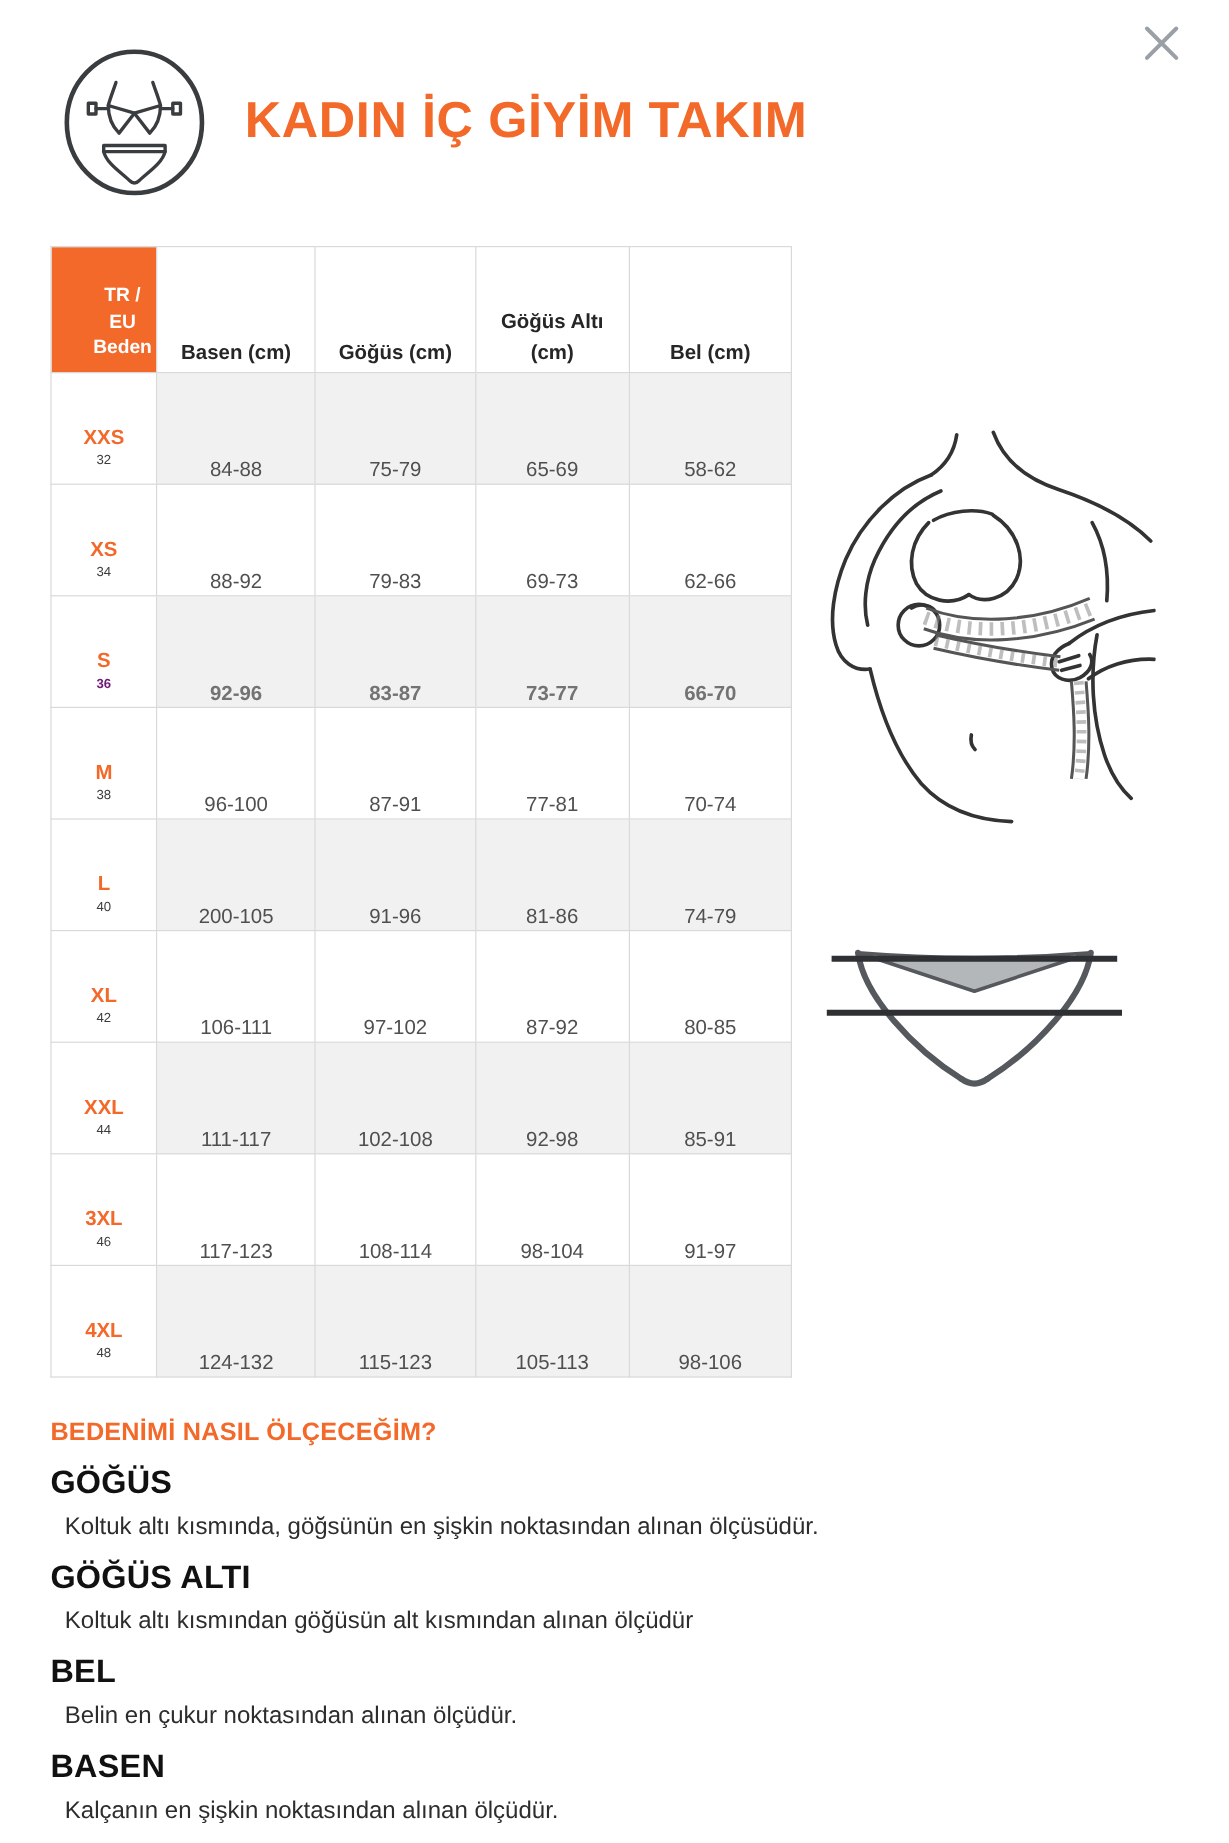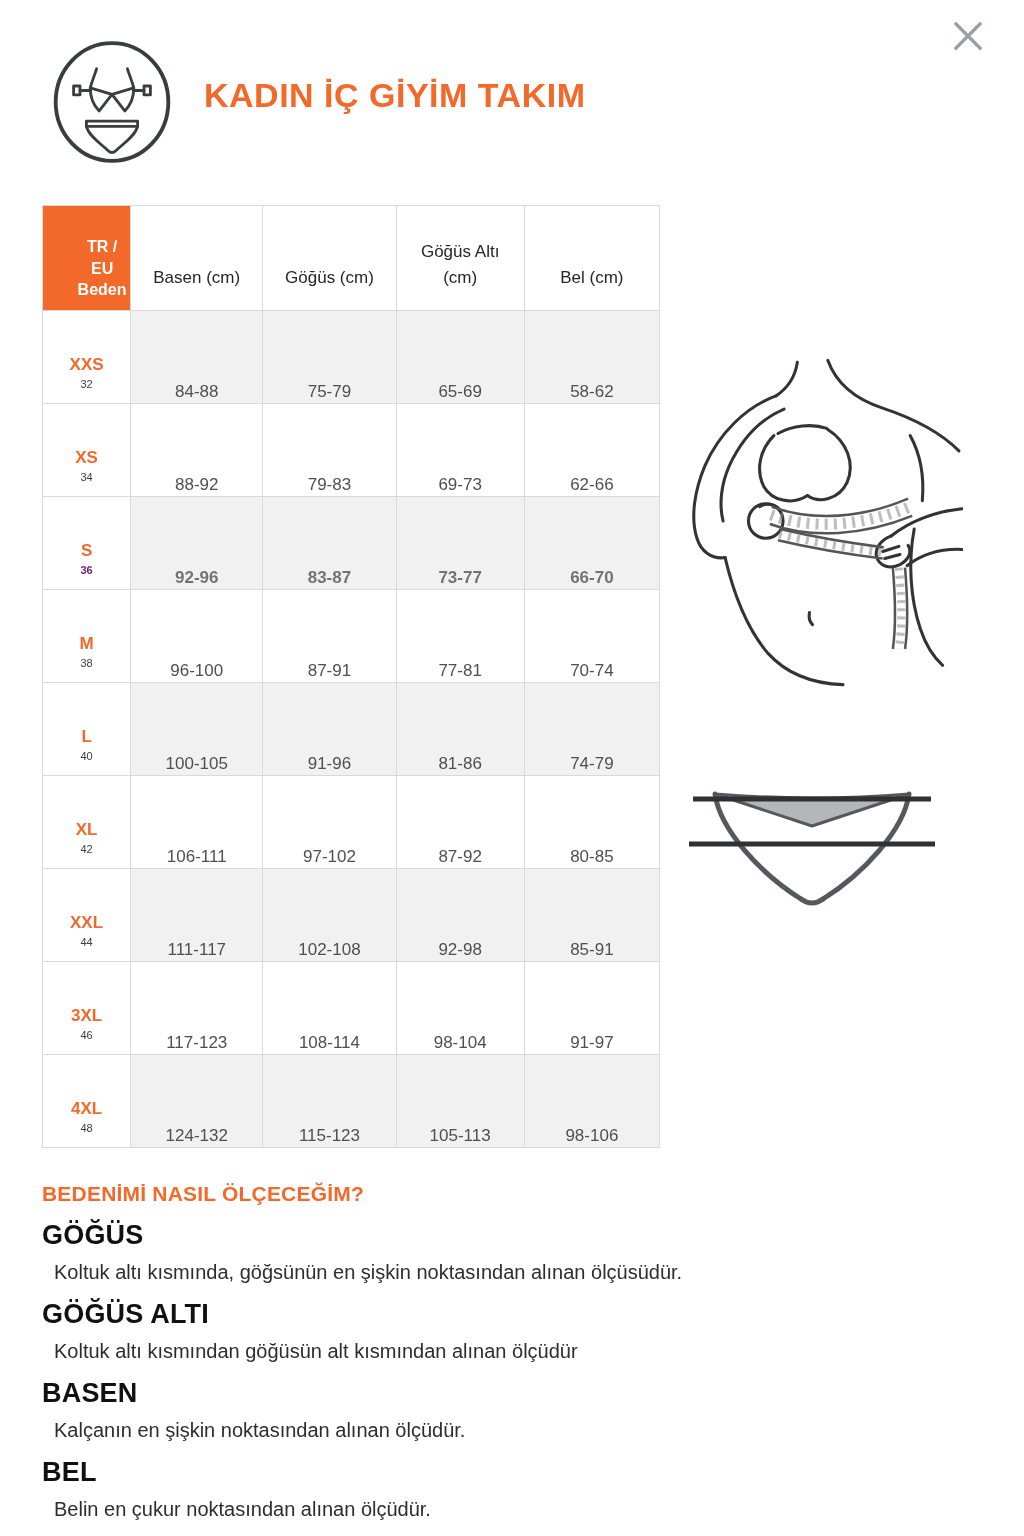--- a/index.html
+++ b/index.html
@@ -21,21 +21,21 @@
     position: absolute;
     left: 48px;
     top: 36px;
     width: 128px;
     height: 132px;
   }
   .page-title {
     position: absolute;
     left: 204px;
     top: 76px;
-    font-size: 34px;
+    font-size: 42px;
     font-weight: 700;
     letter-spacing: 0.5px;
     color: #f2692a;
     white-space: nowrap;
   }
   .close-btn {
     position: absolute;
     left: 946px;
     top: 14px;
     width: 44px;
@@ -77,22 +77,22 @@
     font-size: 16px;
     line-height: 1.35;
     padding-bottom: 9px;
     padding-left: 32px;
   }
   th.corner span { display: block; }
 
   th.col-head {
     background: #ffffff;
     color: #262626;
-    font-weight: 400;
-    padding: 0 10px 20px 10px;
+    font-weight: 700;
+    padding: 0 10px 4px 10px;
     line-height: 1.5;
   }
 
   td.size-cell {
     background: #ffffff;
     padding-bottom: 13px;
   }
   .size-label {
     display: block;
     color: #f2692a;
@@ -260,21 +260,21 @@
       <td class="val">87-91</td>
       <td class="val">77-81</td>
       <td class="val">70-74</td>
     </tr>
 
     <tr>
       <td class="size-cell">
         <span class="size-label">L</span>
         <span class="size-eu">40</span>
       </td>
-      <td class="val">100-105</td>
+      <td class="val">200-105</td>
       <td class="val">91-96</td>
       <td class="val">81-86</td>
       <td class="val">74-79</td>
     </tr>
 
     <tr>
       <td class="size-cell">
         <span class="size-label">XL</span>
         <span class="size-eu">42</span>
       </td>
@@ -375,24 +375,24 @@
       <p class="info-term">GÖĞÜS</p>
       <p class="info-desc">Koltuk altı kısmında, göğsünün en şişkin noktasından alınan ölçüsüdür.</p>
     </div>
 
     <div>
       <p class="info-term">GÖĞÜS ALTI</p>
       <p class="info-desc">Koltuk altı kısmından göğüsün alt kısmından alınan ölçüdür</p>
     </div>
 
     <div>
+      <p class="info-term">BEL</p>
+      <p class="info-desc">Belin en çukur noktasından alınan ölçüdür.</p>
+    </div>
+
+    <div>
       <p class="info-term">BASEN</p>
       <p class="info-desc">Kalçanın en şişkin noktasından alınan ölçüdür.</p>
     </div>
-
-    <div>
-      <p class="info-term">BEL</p>
-      <p class="info-desc">Belin en çukur noktasından alınan ölçüdür.</p>
-    </div>
   </div>
   </div>
 
 </div>
 
 </body></html>

